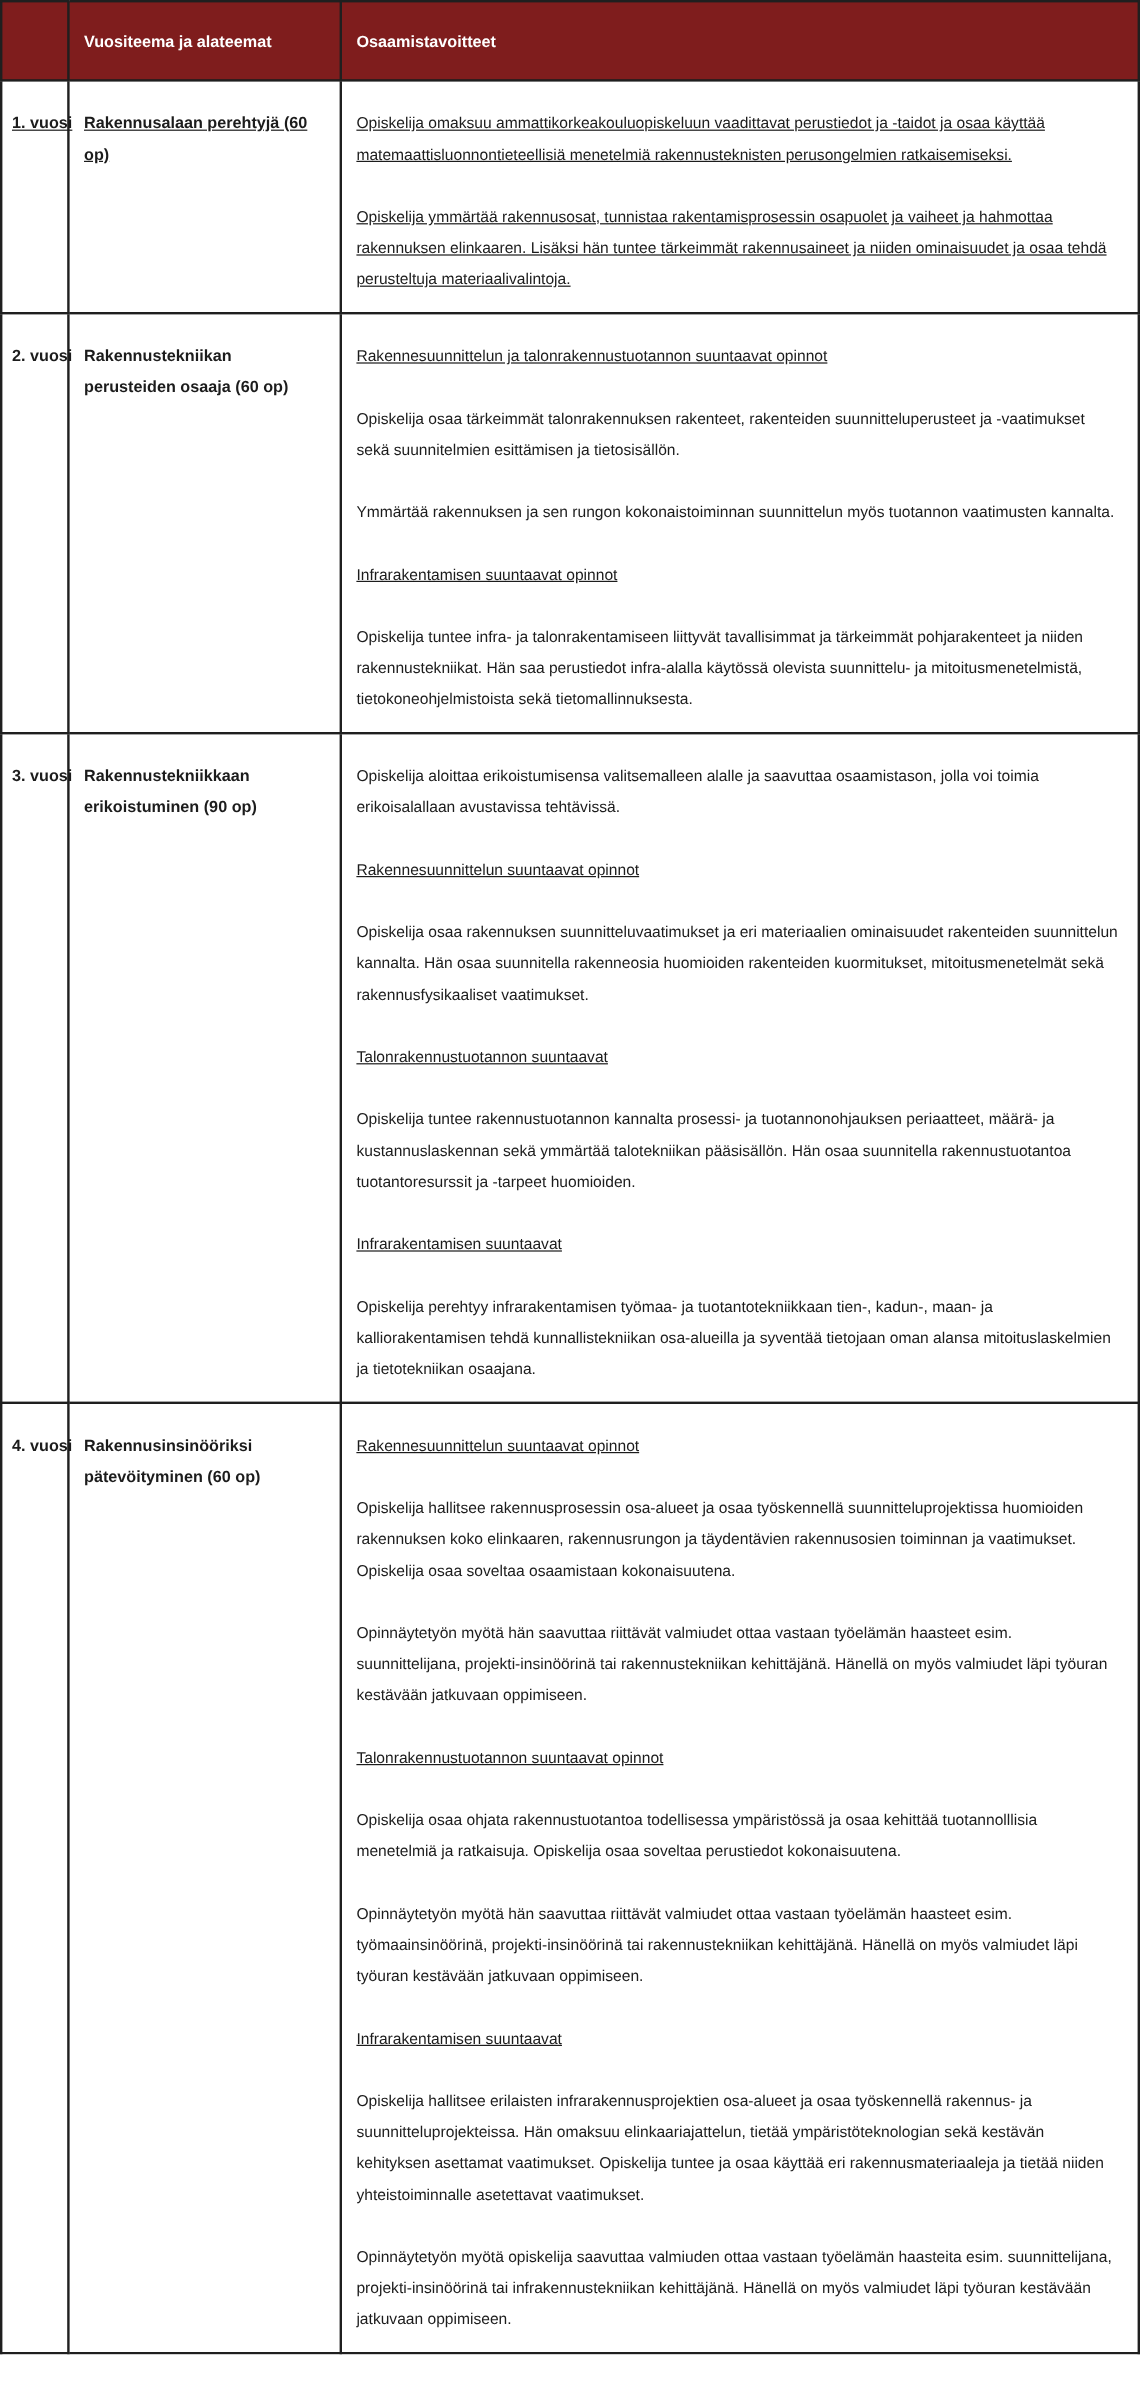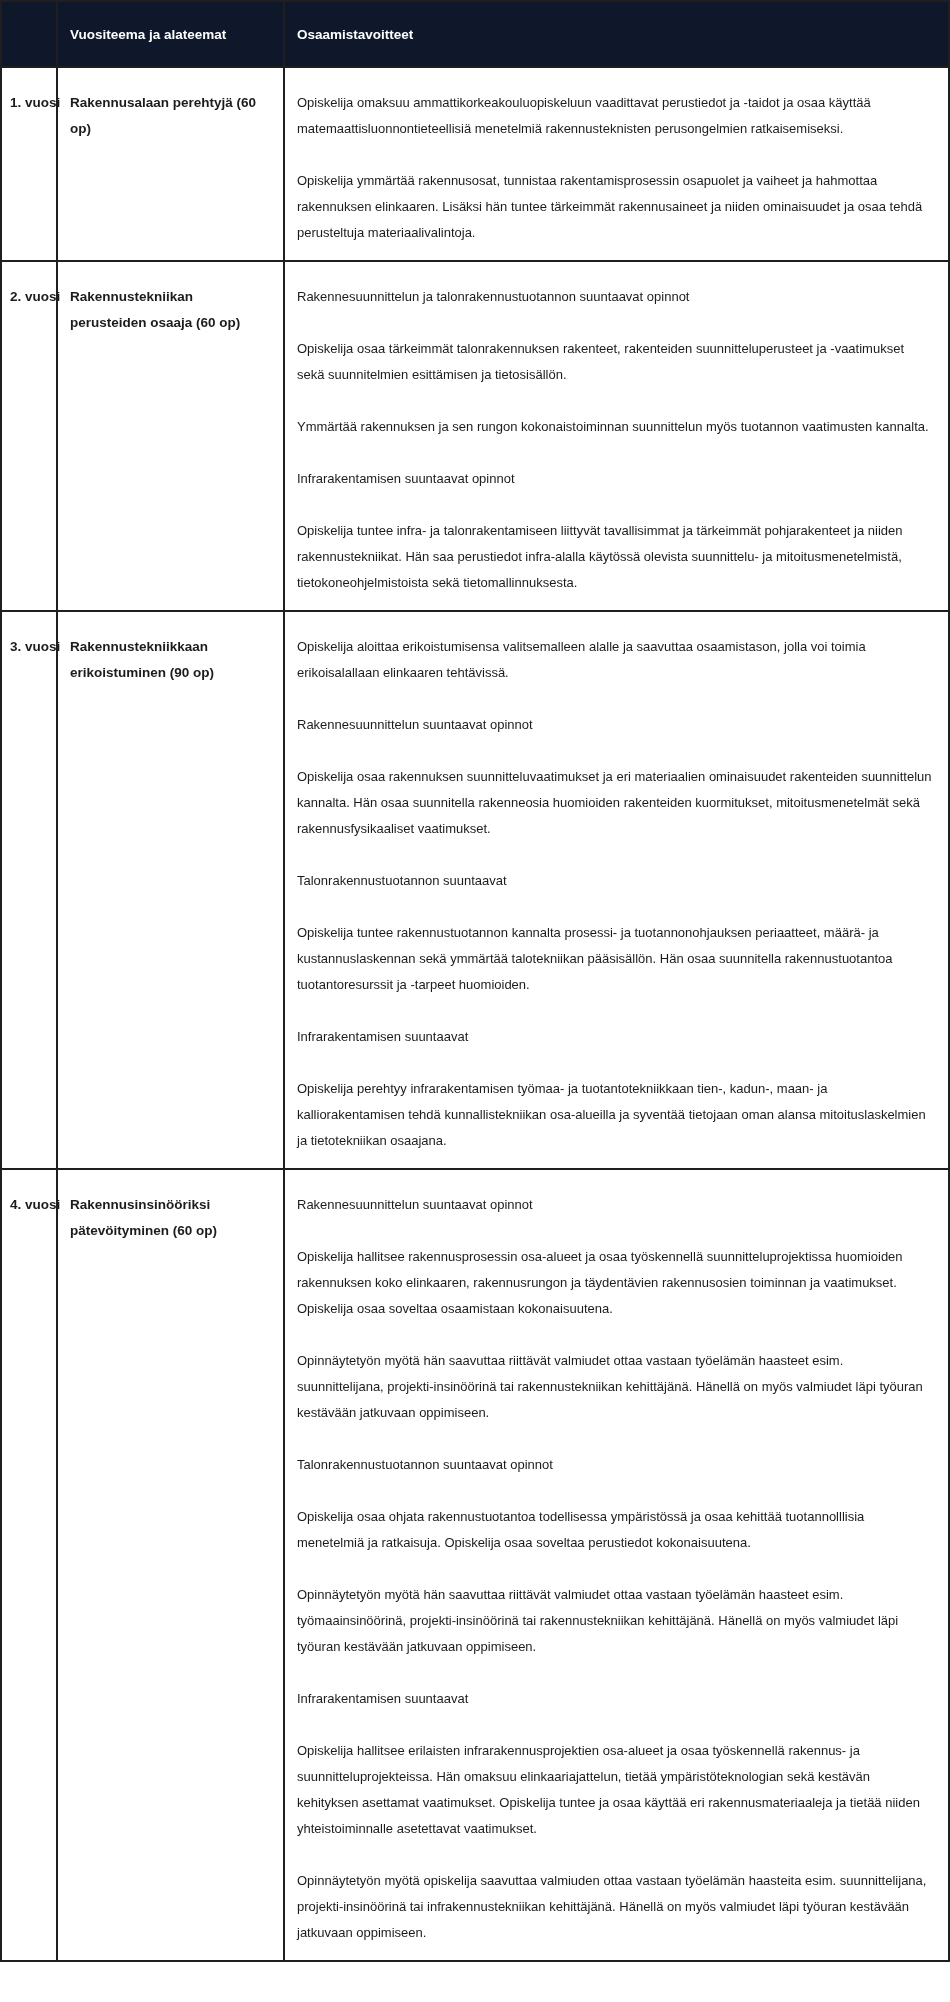--- a/index.html
+++ b/index.html
@@ -22,21 +22,21 @@
   col.c-theme { width: 227px; }
   col.c-obj   { width: 665px; }
 
   th, td {
     border: 2px solid #1f1f1f;
     vertical-align: top;
     box-sizing: border-box;
   }
 
   thead th {
-    background: #0f172a;
+    background: #7f1d1d;
     color: #ffffff;
     height: 66px;
     vertical-align: middle;
     text-align: left;
     font-size: 13.5px;
     font-weight: bold;
     padding: 4px 12px;
   }
 
   td {
@@ -45,30 +45,31 @@
     line-height: 26px;
   }
 
   td.year-cell, td.theme-cell {
     font-weight: bold;
     font-size: 13.5px;
   }
   td.year-cell { padding-left: 8px; padding-right: 4px; white-space: nowrap; }
   td.obj-cell  { padding-right: 16px; }
 
-  tbody tr:nth-child(1) { height: 173px; }
+  tbody tr:nth-child(1) { height: 173px; text-decoration: underline; }
   tbody tr:nth-child(2) { height: 296px; }
   tbody tr:nth-child(3) { height: 553px; margin-top: 11px; }
   tbody tr:nth-child(4) { height: 787px; }
 
   p.para {
     margin: 0 0 26px 0;
   }
   p.para:last-child { margin-bottom: 0; }
   p.para.underlined {
+    text-decoration: underline;
   }
 </style>
 </head>
 <body>
 
 <table class="curriculum">
   <colgroup>
     <col class="c-year">
     <col class="c-theme">
     <col class="c-obj">
@@ -99,21 +100,21 @@
           <p class="para">Ymmärtää rakennuksen ja sen rungon kokonaistoiminnan suunnittelun myös tuotannon vaatimusten kannalta.</p>
           <p class="para underlined">Infrarakentamisen suuntaavat opinnot</p>
           <p class="para">Opiskelija tuntee infra- ja talonrakentamiseen liittyvät tavallisimmat ja tärkeimmät pohjarakenteet ja niiden rakennustekniikat. Hän saa perustiedot infra-alalla käytössä olevista suunnittelu- ja mitoitusmenetelmistä, tietokoneohjelmistoista sekä tietomallinnuksesta.</p>
         </td>
   </tr>
 
   <tr>
     <td class="year-cell">3. vuosi</td>
     <td class="theme-cell">Rakennustekniikkaan erikoistuminen (90 op)</td>
     <td class="obj-cell">
-          <p class="para">Opiskelija aloittaa erikoistumisensa valitsemalleen alalle ja saavuttaa osaamistason, jolla voi toimia erikoisalallaan elinkaaren tehtävissä.</p>
+          <p class="para">Opiskelija aloittaa erikoistumisensa valitsemalleen alalle ja saavuttaa osaamistason, jolla voi toimia erikoisalallaan avustavissa tehtävissä.</p>
           <p class="para underlined">Rakennesuunnittelun suuntaavat opinnot</p>
           <p class="para">Opiskelija osaa rakennuksen suunnitteluvaatimukset ja eri materiaalien ominaisuudet rakenteiden suunnittelun kannalta. Hän osaa suunnitella rakenneosia huomioiden rakenteiden kuormitukset, mitoitusmenetelmät sekä rakennusfysikaaliset vaatimukset.</p>
           <p class="para underlined">Talonrakennustuotannon suuntaavat</p>
           <p class="para">Opiskelija tuntee rakennustuotannon kannalta prosessi- ja tuotannonohjauksen periaatteet, määrä- ja kustannuslaskennan sekä ymmärtää talotekniikan pääsisällön. Hän osaa suunnitella rakennustuotantoa tuotantoresurssit ja -tarpeet huomioiden.</p>
           <p class="para underlined">Infrarakentamisen suuntaavat</p>
           <p class="para">Opiskelija perehtyy infrarakentamisen työmaa- ja tuotantotekniikkaan tien-, kadun-, maan- ja kalliorakentamisen tehdä kunnallistekniikan osa-alueilla ja syventää tietojaan oman alansa mitoituslaskelmien ja tietotekniikan osaajana.</p>
         </td>
   </tr>
 
   <tr>

